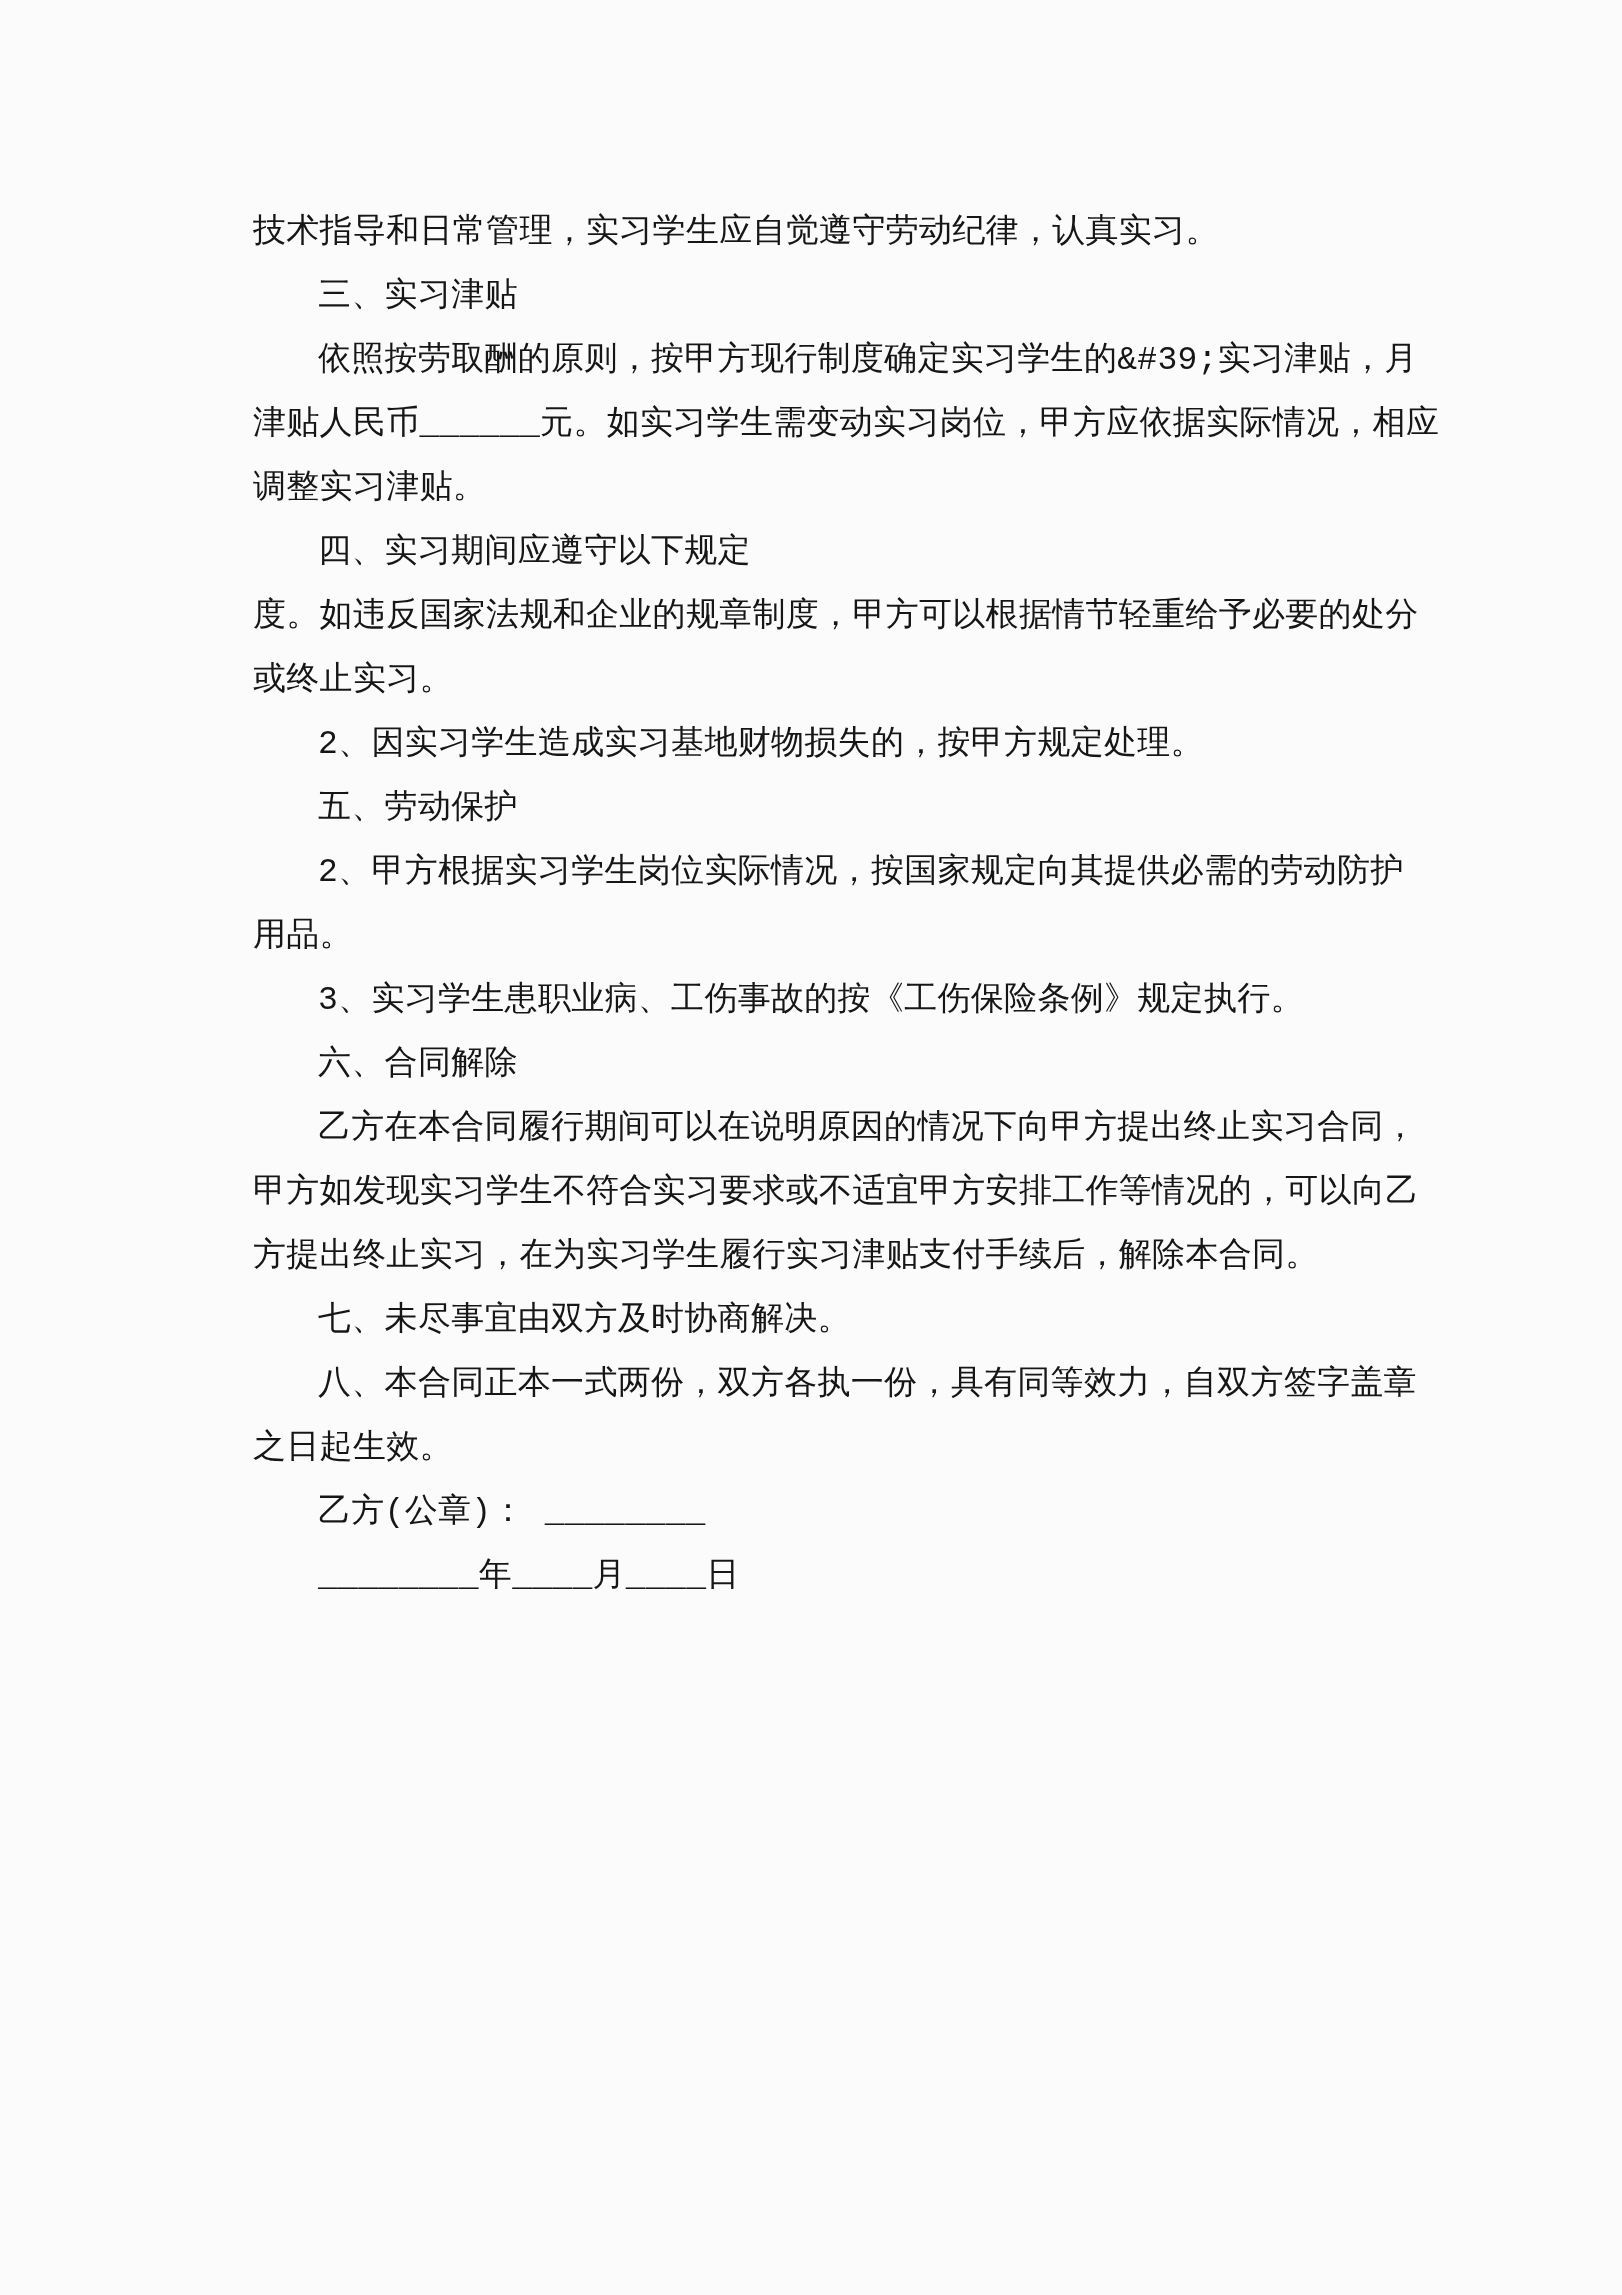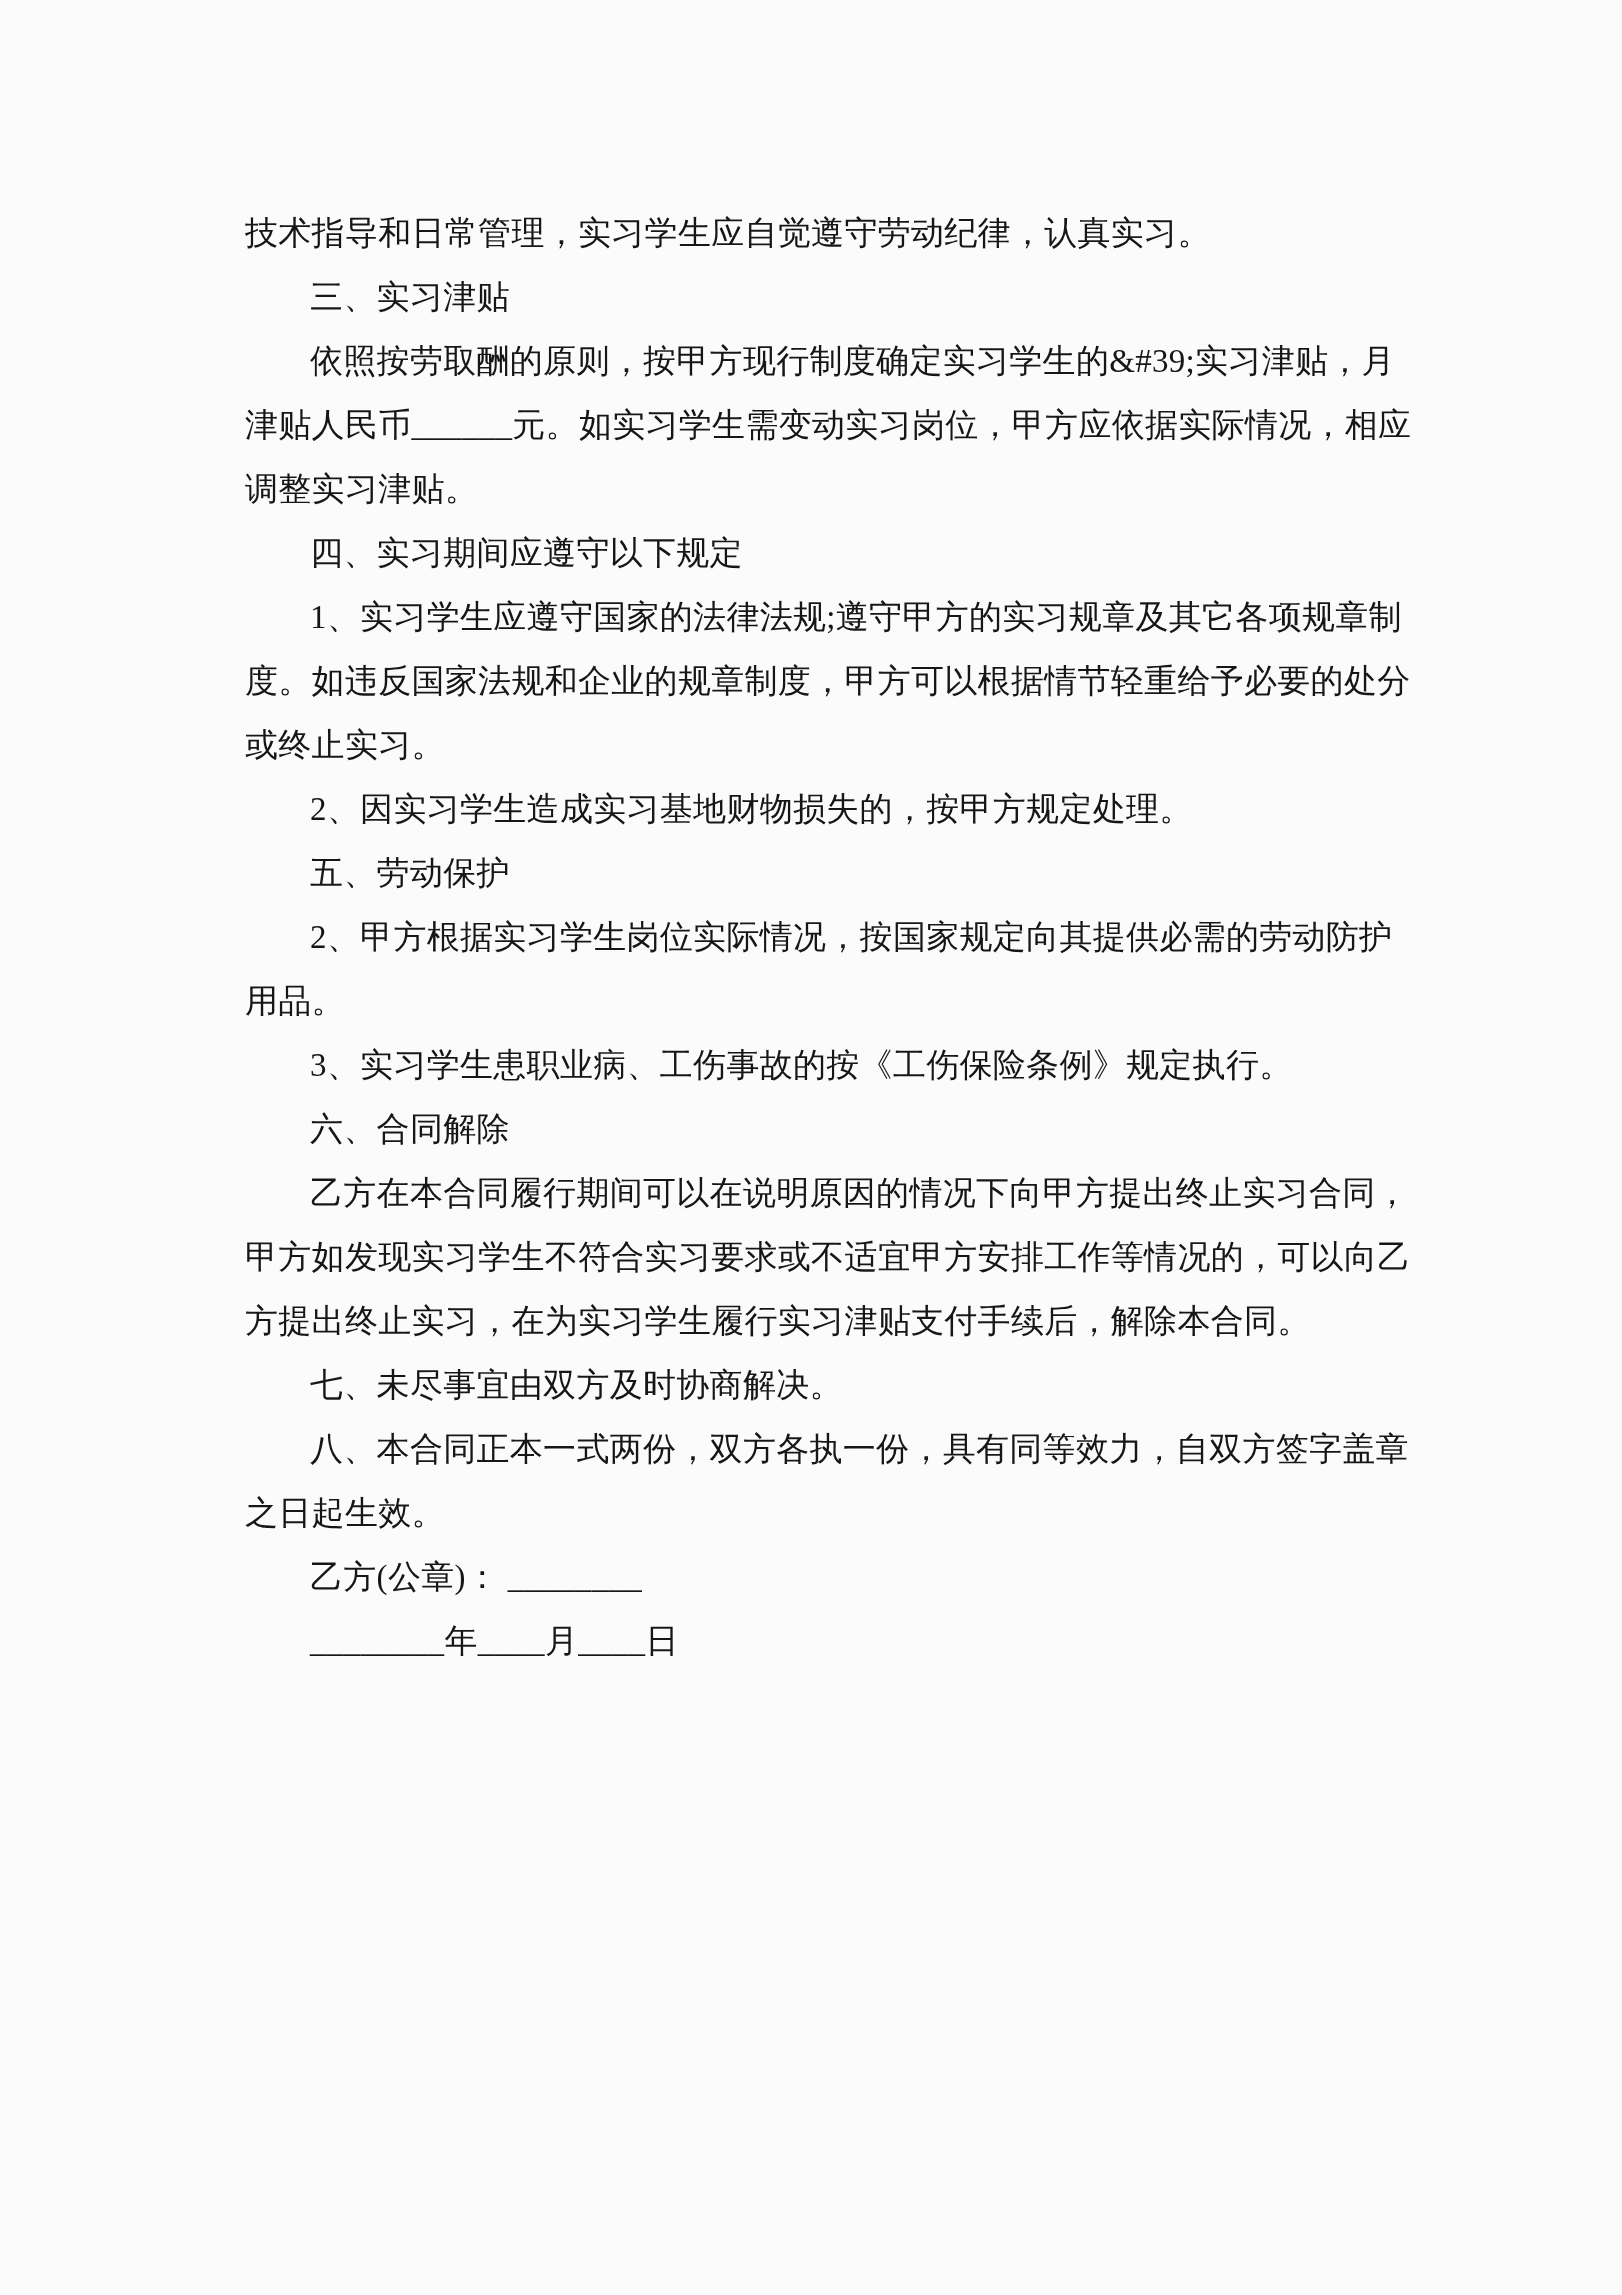--- a/index.html
+++ b/index.html
@@ -17,47 +17,47 @@
     left: 0;
     top: 0;
     width: 1623px;
     height: 2295px;
     background: #fbfbfb;
     color: #161616;
     font-family: "Liberation Serif", "DejaVu Serif", serif;
   }
   .doc {
     position: absolute;
-    left: 245px;
+    left: 253px;
     top: 201px;
     width: 1135px;
     font-size: 33px;
     line-height: 64px;
     letter-spacing: 0.3px;
+    font-family: Liberation Mono, monospace;
   }
   .line {
     white-space: nowrap;
     height: 64px;
   }
   .line.indent {
     padding-left: 65px;
   }
 </style>
 </head>
 <body>
 
 <div class="page">
   <div class="doc">
       <div class="line">技术指导和日常管理，实习学生应自觉遵守劳动纪律，认真实习。</div>
       <div class="line indent">三、实习津贴</div>
       <div class="line indent">依照按劳取酬的原则，按甲方现行制度确定实习学生的&amp;#39;实习津贴，月</div>
       <div class="line">津贴人民币______元。如实习学生需变动实习岗位，甲方应依据实际情况，相应</div>
       <div class="line">调整实习津贴。</div>
       <div class="line indent">四、实习期间应遵守以下规定</div>
-      <div class="line indent">1、实习学生应遵守国家的法律法规;遵守甲方的实习规章及其它各项规章制</div>
       <div class="line">度。如违反国家法规和企业的规章制度，甲方可以根据情节轻重给予必要的处分</div>
       <div class="line">或终止实习。</div>
       <div class="line indent">2、因实习学生造成实习基地财物损失的，按甲方规定处理。</div>
       <div class="line indent">五、劳动保护</div>
       <div class="line indent">2、甲方根据实习学生岗位实际情况，按国家规定向其提供必需的劳动防护</div>
       <div class="line">用品。</div>
       <div class="line indent">3、实习学生患职业病、工伤事故的按《工伤保险条例》规定执行。</div>
       <div class="line indent">六、合同解除</div>
       <div class="line indent">乙方在本合同履行期间可以在说明原因的情况下向甲方提出终止实习合同，</div>
       <div class="line">甲方如发现实习学生不符合实习要求或不适宜甲方安排工作等情况的，可以向乙</div>

